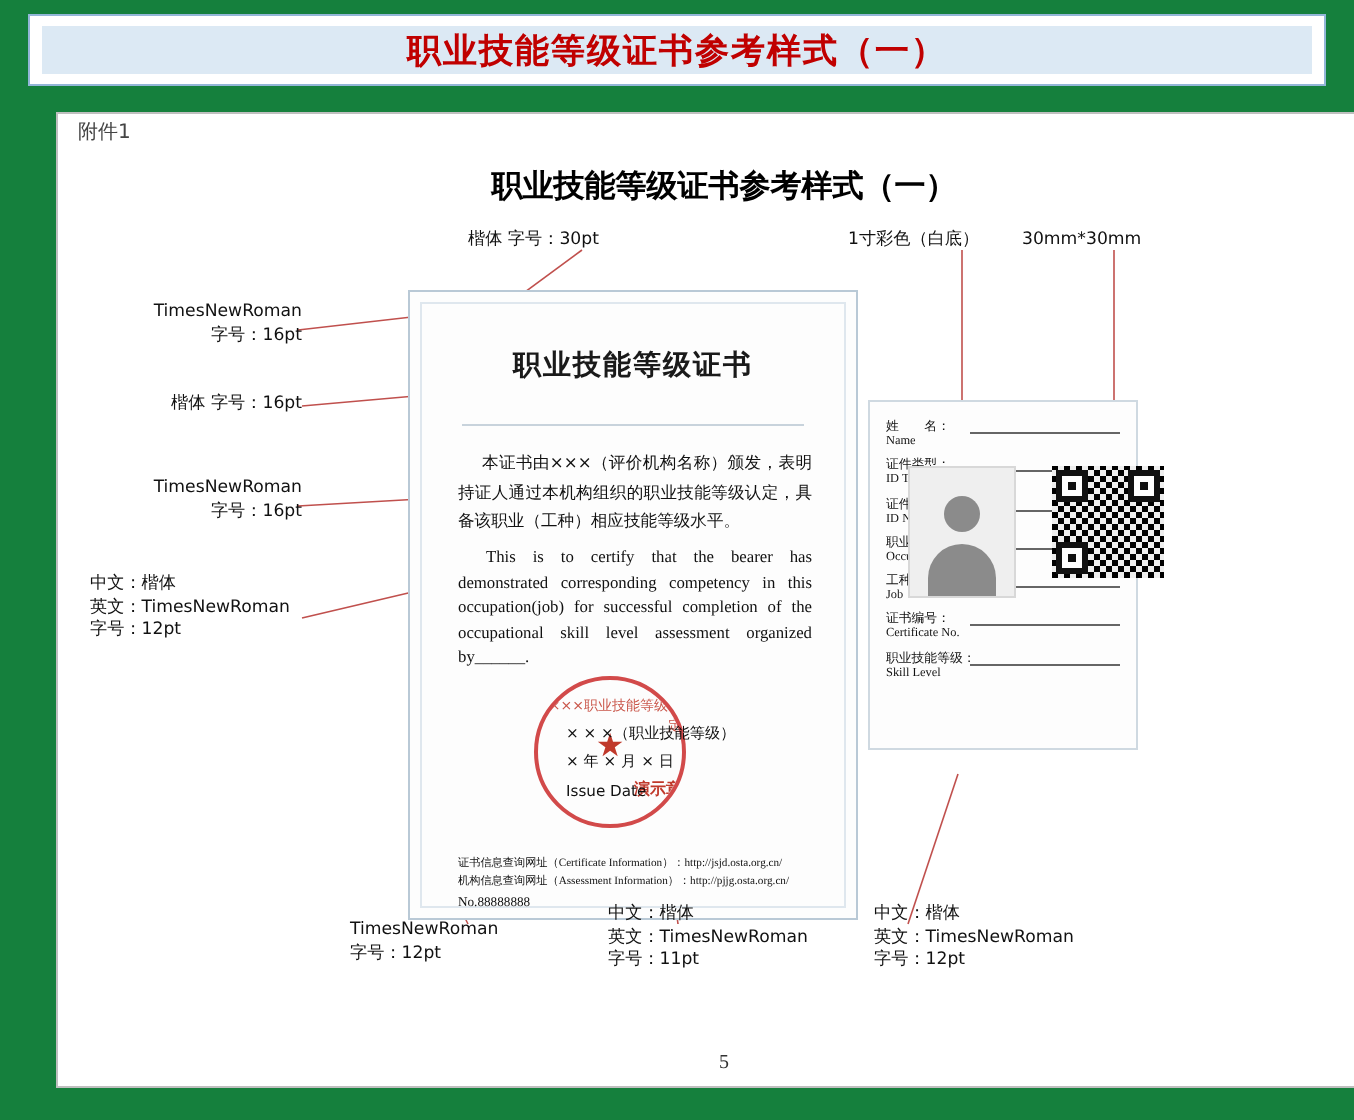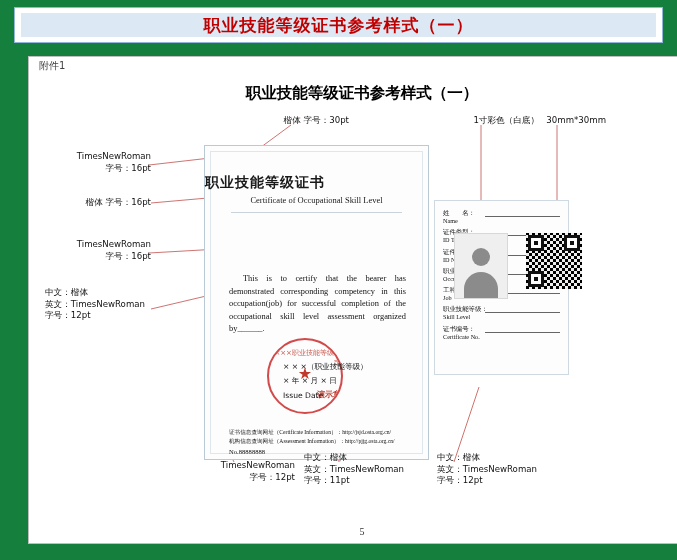--- a/index.html
+++ b/index.html
@@ -97,20 +97,21 @@
   }
   .cert-inner {
     position: absolute;
     left: 5px; top: 5px; right: 5px; bottom: 5px;
     border: 1px solid #dfe7ee;
     box-sizing: border-box;
   }
   .cert-title {
     position: absolute;
     top: 28px; left: 0; width: 100%;
+    text-align: center;
     font-family: "DejaVu Sans", sans-serif;
     font-size: 14px;
     font-weight: bold;
     color: #1a1a1a;
     letter-spacing: 1px;
   }
   .cert-subtitle {
     position: absolute;
     top: 49px; left: 0; width: 100%;
     text-align: center;
@@ -308,21 +309,21 @@
   
   .ann {
     position: absolute;
     font-family: "DejaVu Sans", sans-serif;
     font-size: 8.6px;
     line-height: 1.35;
     color: #111;
     white-space: pre-line;
   }
   .ann.r { text-align: right; }
-  .ann.c { text-align: right; }
+  .ann.c { text-align: left; }
   svg.leaders {
     position: absolute;
     left: 0; top: 0;
     width: 621px;
     height: 488px;
     pointer-events: none;
   }
 </style>
 </head>
 <body>
@@ -361,22 +362,22 @@
 
         <path d="M310 405 L300 330"></path>
 
         <path d="M425 405 L450 330"></path>
       </g>
     </svg>
 
     <div class="cert">
       <div class="cert-inner"></div>
       <div class="cert-title">职业技能等级证书</div>
-      <div class="cert-subtitle">Certificate of Occupational Skill Level</div>
       <div class="cert-rule"></div>
+      <div class="cn-body">本证书由×××（评价机构名称）颁发，表明持证人通过本机构组织的职业技能等级认定，具备该职业（工种）相应技能等级水平。</div>
       <div class="en-body">This is to certify that the bearer has demonstrated corresponding competency in this occupation(job) for successful completion of the occupational skill level assessment organized by______.</div>
 
       <div class="stamp">
         <div class="stamp-arc-top">×××职业技能等级认定</div>
         <div class="stamp-star">★</div>
         <div class="stamp-label">演示章</div>
       </div>
 
       <div class="sign-lines">
         <div>× × ×（职业技能等级）</div>
@@ -412,27 +413,27 @@
           <div class="cn">职业名称：</div>
           <div class="en">Occupation</div>
           <div class="line"></div>
         </div>
         <div class="field">
           <div class="cn">工种/职业方向：</div>
           <div class="en">Job</div>
           <div class="line"></div>
         </div>
         <div class="field">
+          <div class="cn">证书编号：</div>
+          <div class="en">Certificate No.</div>
+          <div class="line"></div>
+        </div>
+        <div class="field">
           <div class="cn">职业技能等级：</div>
           <div class="en">Skill Level</div>
-          <div class="line"></div>
-        </div>
-        <div class="field">
-          <div class="cn">证书编号：</div>
-          <div class="en">Certificate No.</div>
           <div class="line"></div>
         </div>
       </div>
     </div>
 
     <div class="photo">
       <div class="photo-head"></div>
       <div class="photo-person"></div>
     </div>
 

